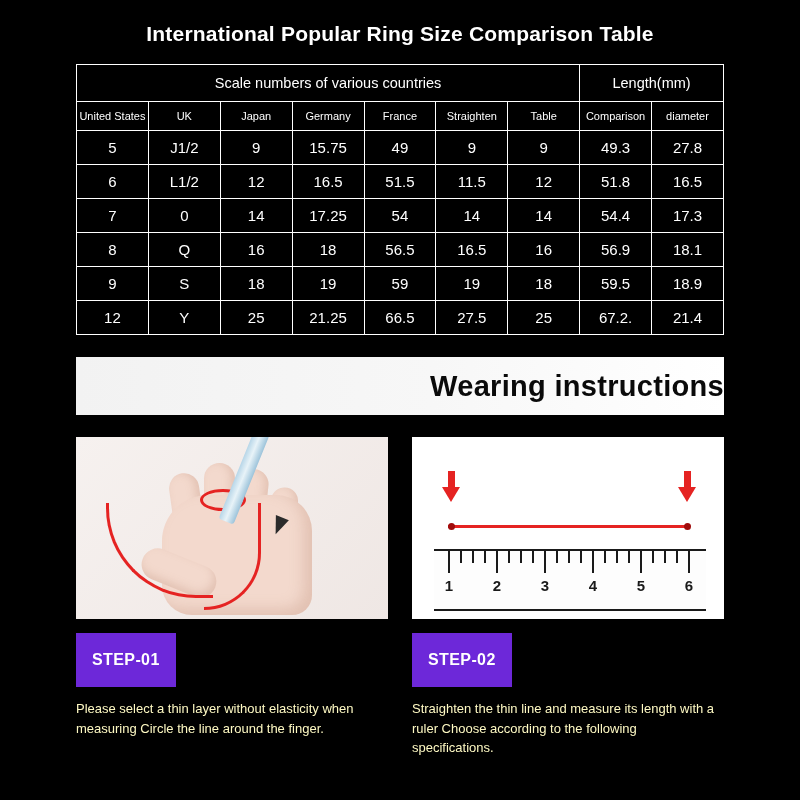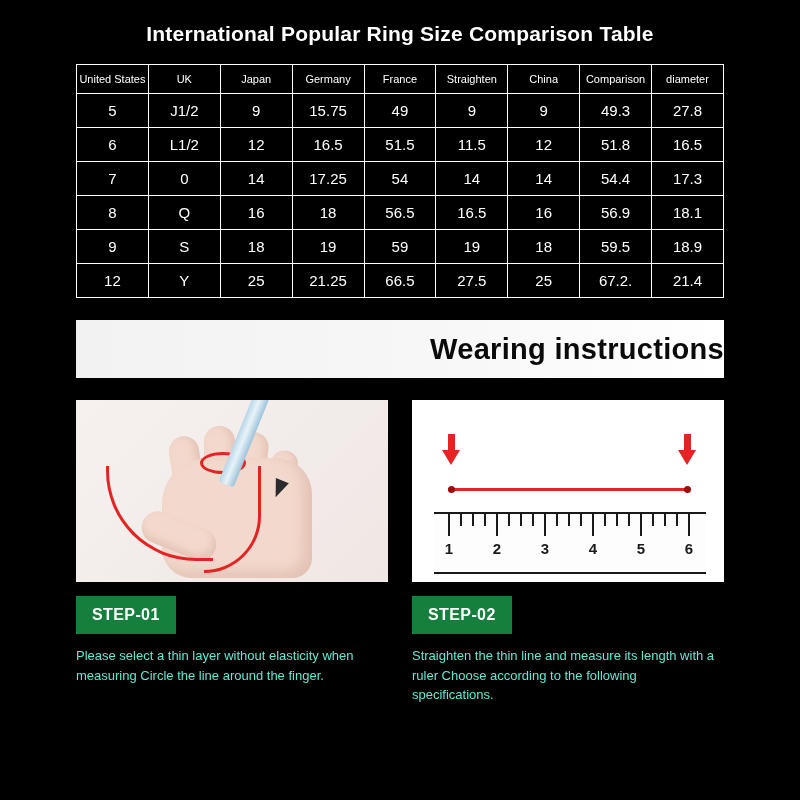--- a/index.html
+++ b/index.html
@@ -232,53 +232,57 @@
     position: absolute;
     top: 26px;
     font-size: 15px;
     font-weight: bold;
     color: #1a1a1a;
     transform: translateX(-50%);
   }
   .step-badge {
     margin-top: 14px;
     display: inline-block;
-    background: #15803d;
+    background: #6d28d9;
     color: #ffffff;
     font-size: 16px;
     font-weight: bold;
-    padding: 10px 16px;
+    padding: 18px 16px;
     letter-spacing: 0.4px;
   }
   .step-desc {
     margin-top: 12px;
     font-size: 13px;
     line-height: 1.5;
-    color: #5eead4;
+    color: #fef9c3;
     width: 306px;
   }
 </style>
 </head>
 <body>
 
 <div class="page">
 
   <div class="main-title">International Popular Ring Size Comparison Table</div>
 
   <div class="table-wrap">
     <table class="size-table">
       <thead>
+        <tr>
+          <th class="group-head" colspan="7">Scale numbers of various countries</th>
+          <th class="group-head" colspan="2">Length(mm)</th>
+        </tr>
         <tr>
           <th class="col-head">United States</th>
           <th class="col-head">UK</th>
           <th class="col-head">Japan</th>
           <th class="col-head">Germany</th>
           <th class="col-head">France</th>
           <th class="col-head">Straighten</th>
-          <th class="col-head">China</th>
+          <th class="col-head">Table</th>
           <th class="col-head">Comparison</th>
           <th class="col-head">diameter</th>
         </tr>
       </thead>
       <tbody>
         <tr>
           <td>5</td>
           <td>J1/2</td>
           <td>9</td>
           <td>15.75</td>

